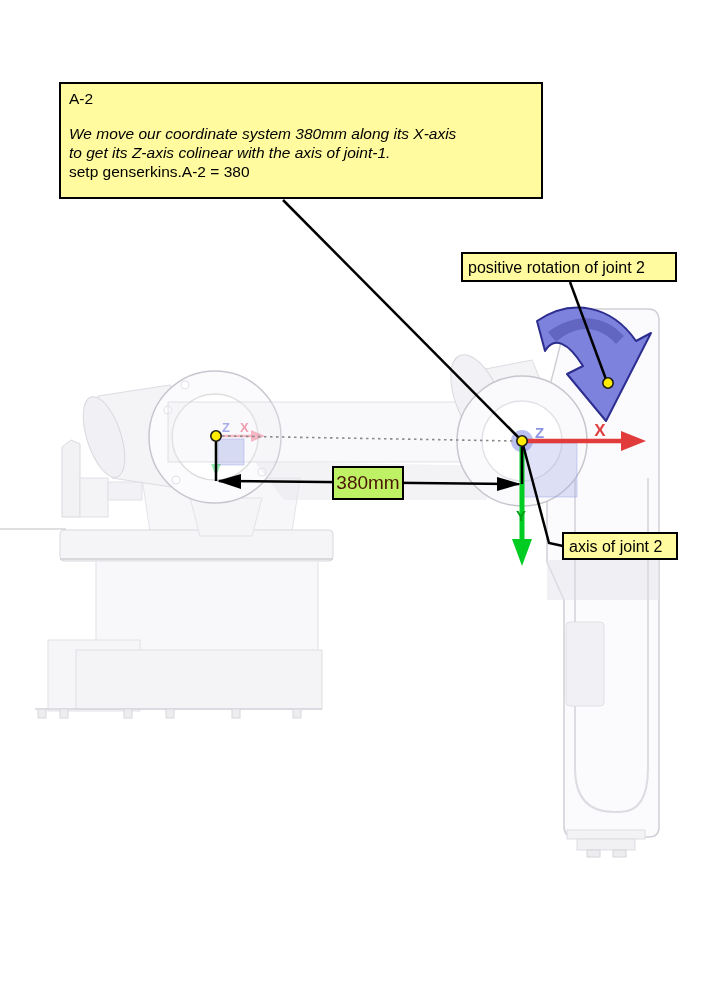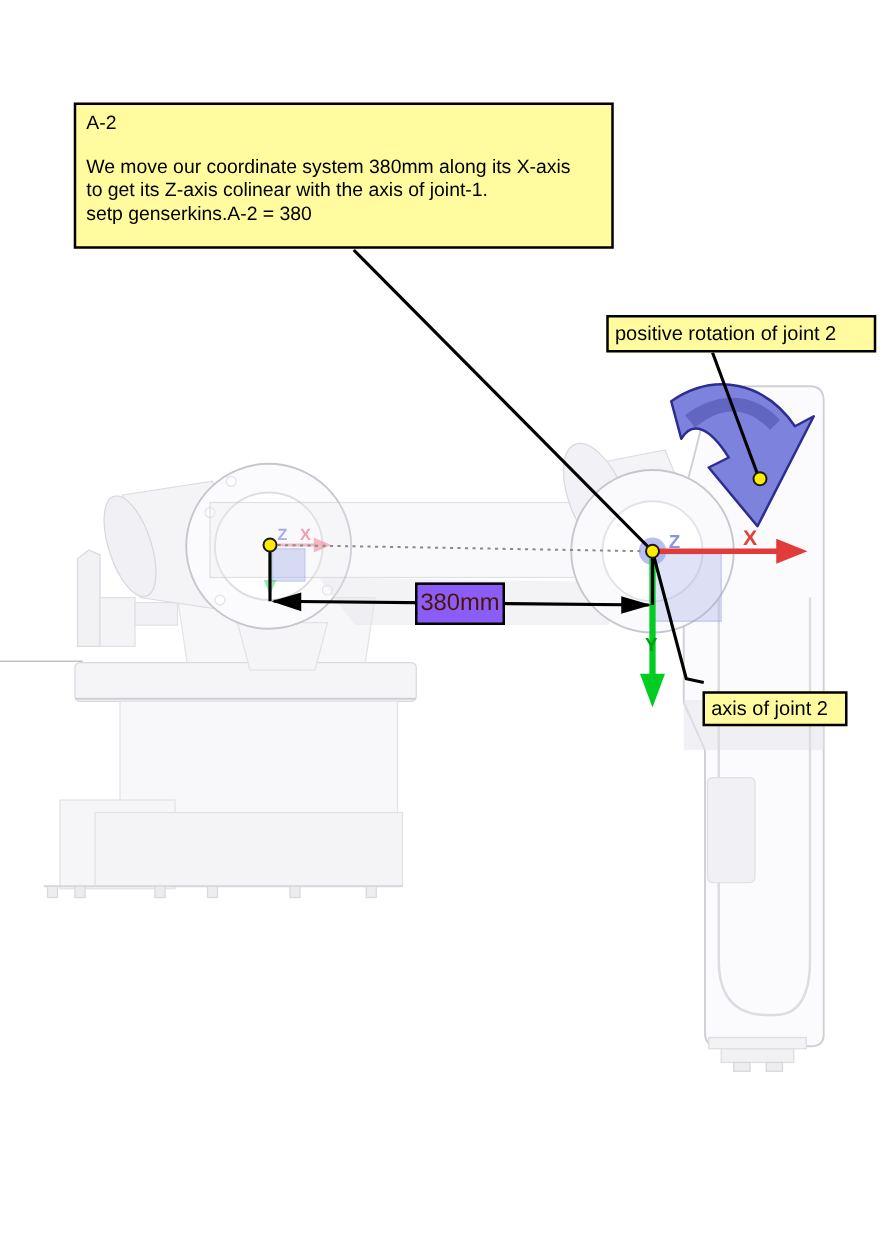--- a/index.html
+++ b/index.html
@@ -5,30 +5,30 @@
   html,body{margin:0;padding:0;background:#ffffff;}
   .stage{
     position:relative;width:707px;height:1000px;background:#ffffff;overflow:hidden;
     font-family:"Liberation Sans", sans-serif;color:#000;
   }
   .stage svg{position:absolute;left:0;top:0;}
   .note{
     position:absolute;background:#fffb9e;border:2px solid #000;box-sizing:border-box;
     font-size:15.5px;line-height:19px;color:#000;
   }
-  .note.a2{left:59px;top:82px;width:432px;height:117px;padding:5px 8px;}
+  .note.a2{left:59px;top:82px;width:484px;height:117px;padding:5px 8px;}
   .note.a2 .ttl{margin-bottom:16px;white-space:nowrap;}
-  .note.a2 .bodyline{white-space:nowrap;}
+  .note.a2 .bodyline{white-space:nowrap;font-style:italic;}
   .note.a2 .cmd{white-space:nowrap;}
   .note.small{display:flex;align-items:center;padding:0 5px;font-size:16px;white-space:nowrap;}
-  .note.rot{left:461px;top:252px;width:216px;height:30px;margin-left:24px;}
-  .note.axis{left:562px;top:532px;width:116px;height:28px;margin-top:21px;}
+  .note.rot{left:461px;top:252px;width:216px;height:30px;}
+  .note.axis{left:562px;top:532px;width:116px;height:28px;}
   .dim-label{
     position:absolute;left:332px;top:466px;width:72px;height:34px;box-sizing:border-box;
-    background:#8b5cf6;border:2px solid #000;display:flex;align-items:center;justify-content:center;
+    background:#bef264;border:2px solid #000;display:flex;align-items:center;justify-content:center;
     font-size:19px;color:#4a1505;white-space:nowrap;
   }
   text{font-family:"Liberation Sans", sans-serif;}
 </style>
 </head>
 <body>
 
 <div class="stage">
 
   <svg width="707" height="1000" viewBox="0 0 707 1000">

